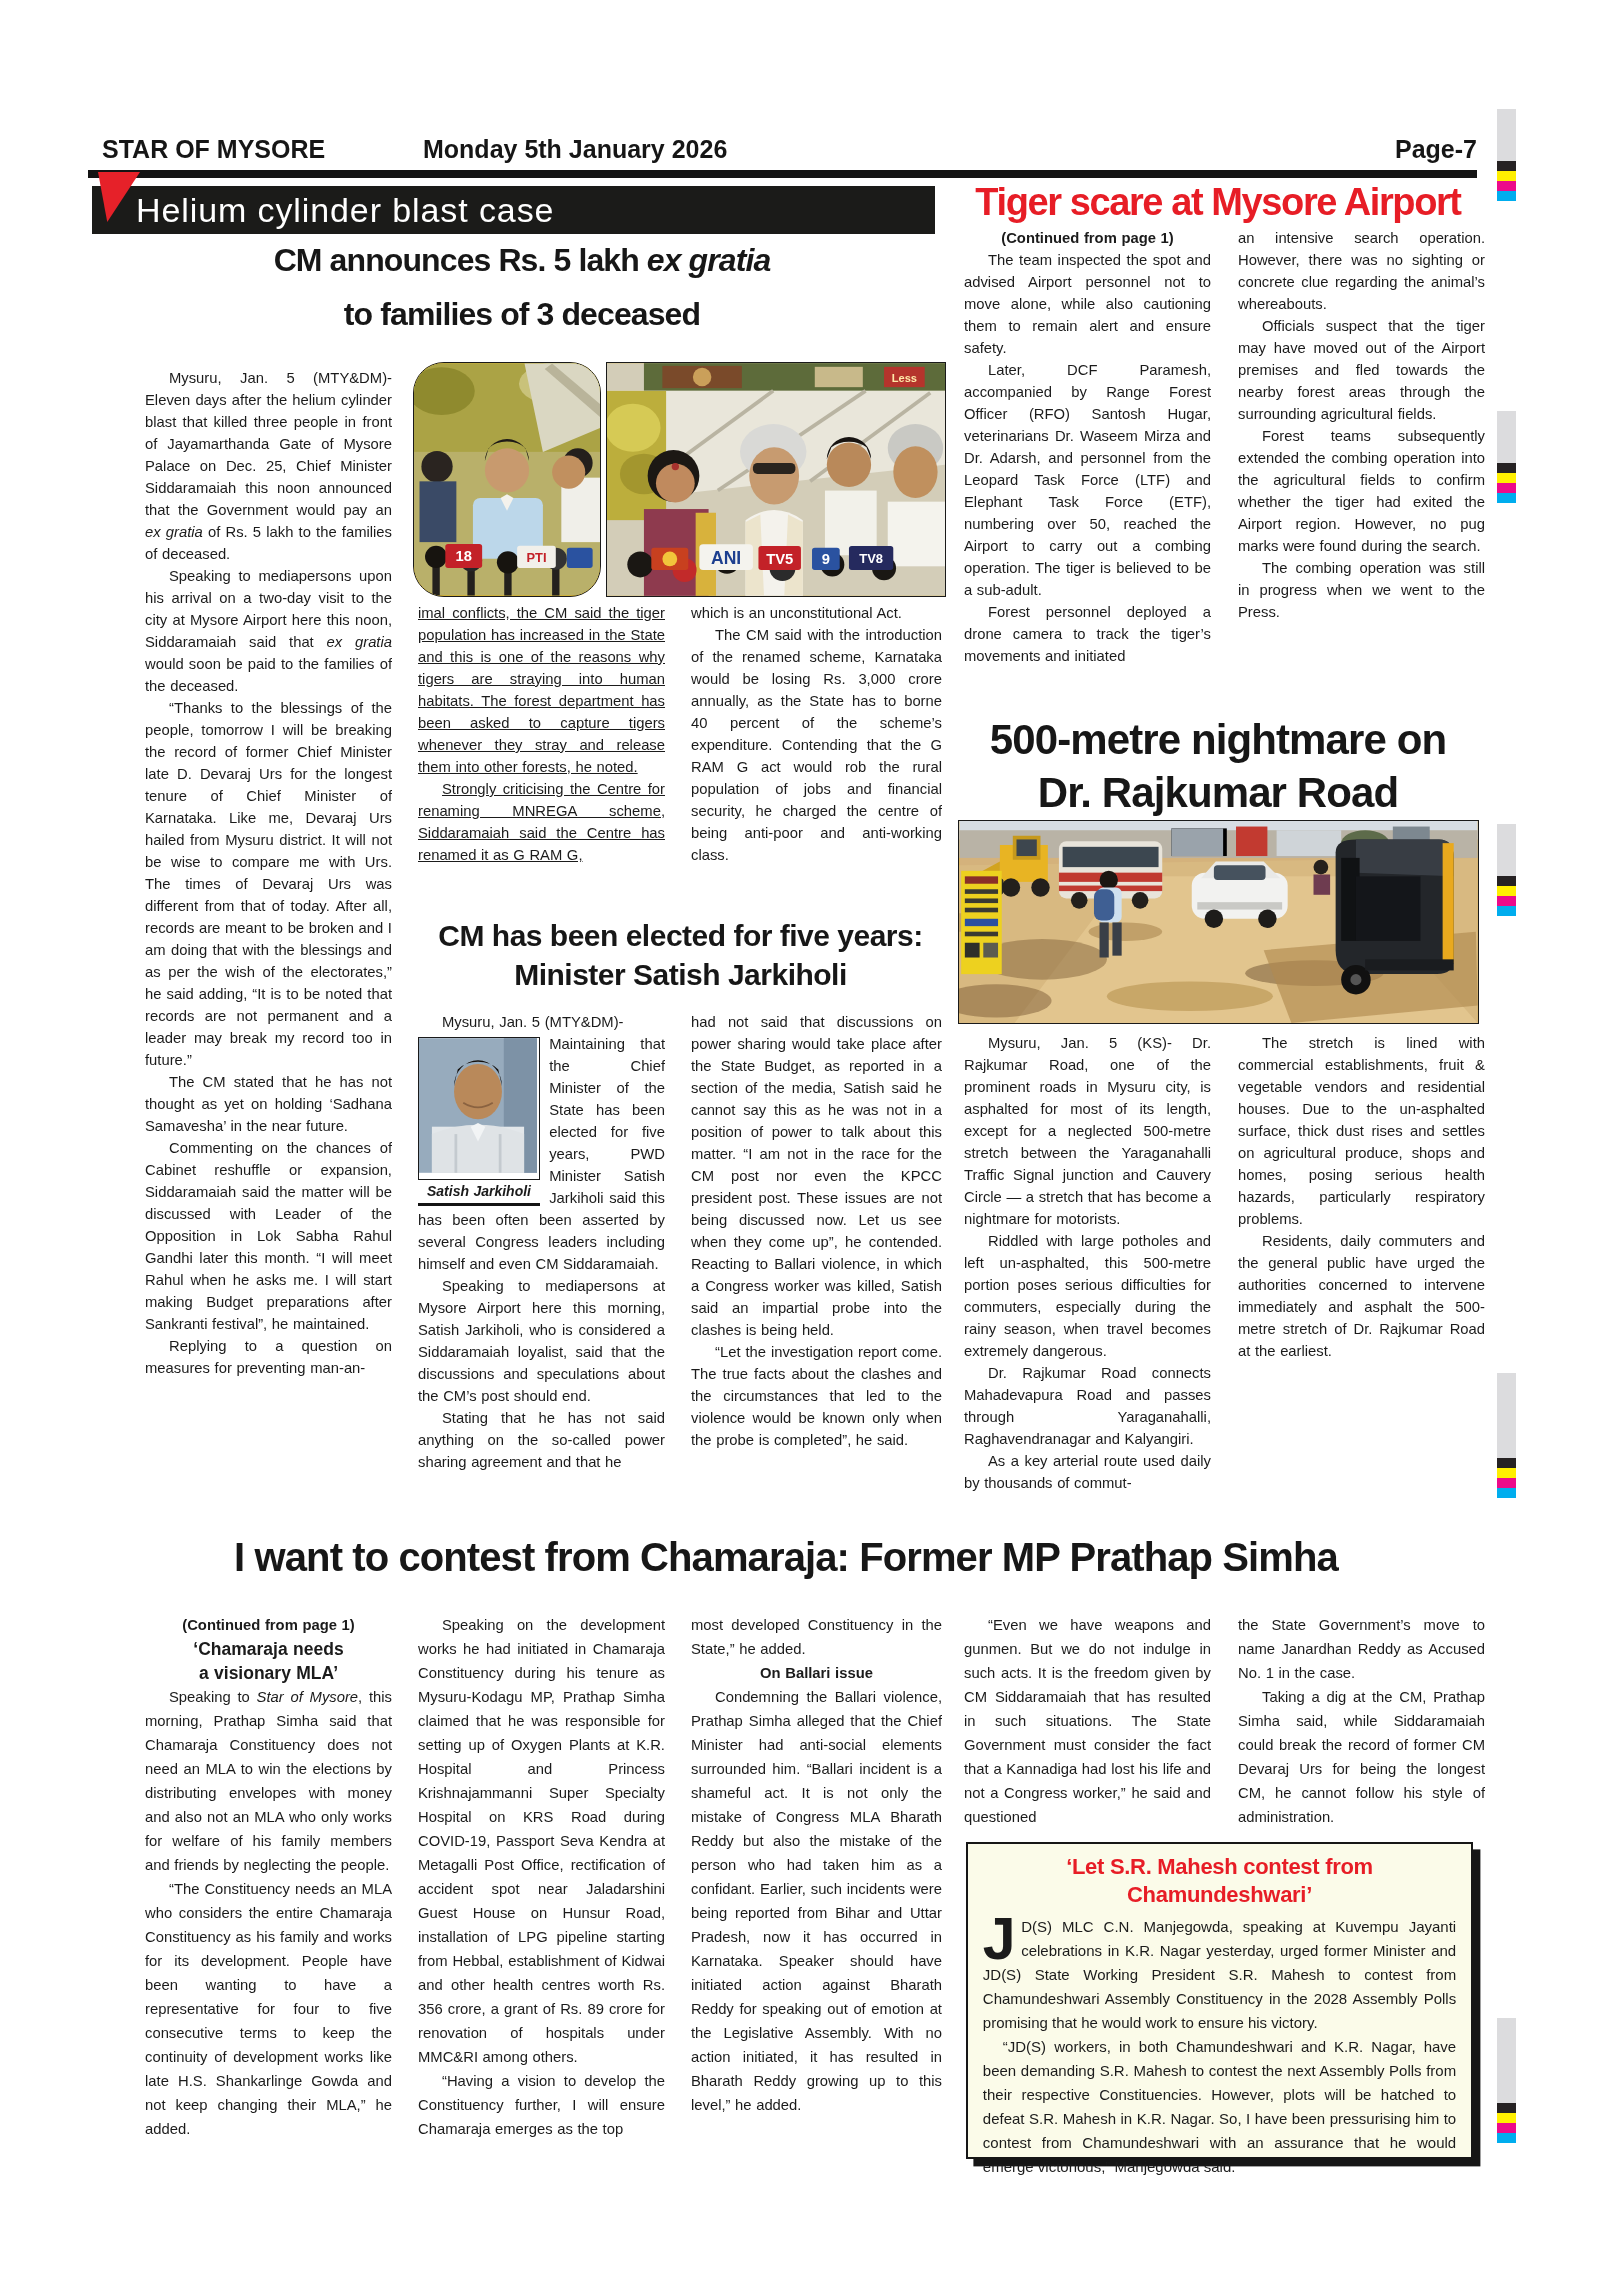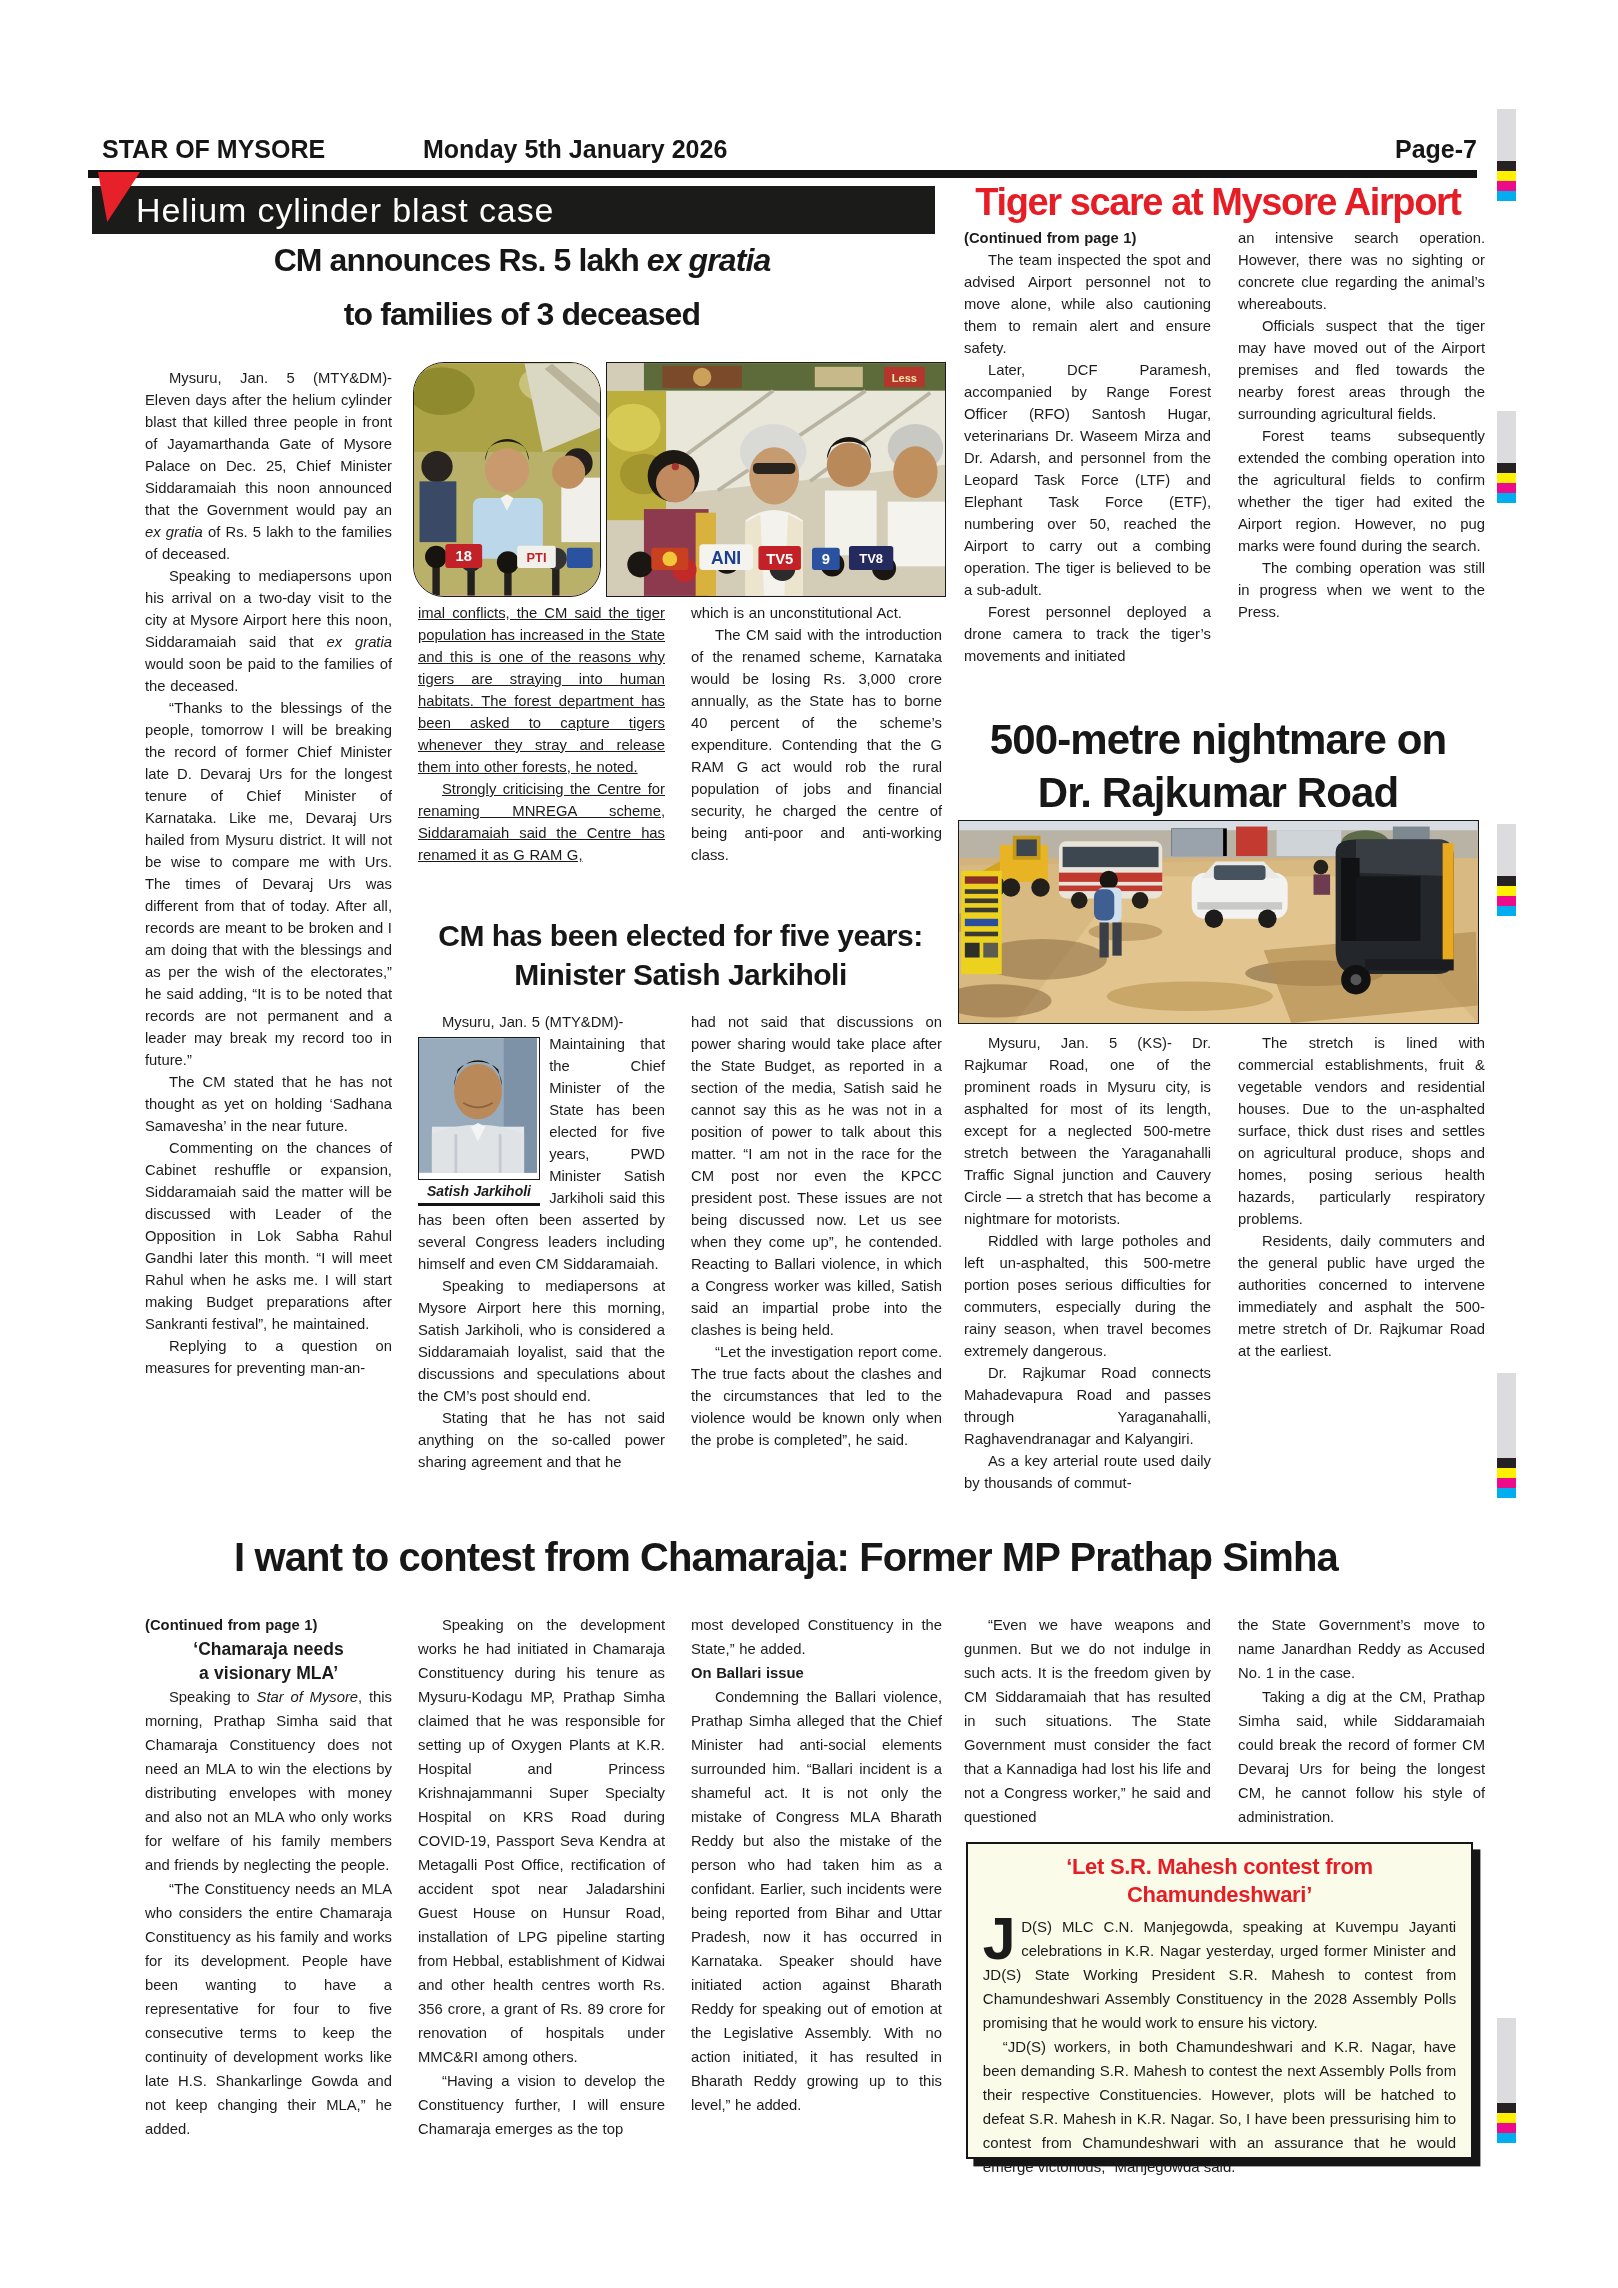--- a/index.html
+++ b/index.html
@@ -12,24 +12,24 @@
   
   .banner{background:#1b1b19;color:#fff;font-weight:normal;font-size:34px;line-height:48px;padding-left:44px;letter-spacing:0.9px;}
   .flag{width:42px;height:50px;background:#e62129;clip-path:polygon(0 0,100% 0,22% 100%);}
   
   .hl{font-weight:bold;text-align:center;color:#171717;}
   .hl-red{color:#e71d26;}
   
   .col{position:absolute;text-align:justify;font-size:14.8px;line-height:22px;overflow:hidden;word-spacing:0.5px;}
   .col p{margin:0;text-indent:24px;}
   .col p.ni{text-indent:0;}
-  .col p.cb{text-indent:0;font-weight:bold;}
+  .col p.cb{text-indent:0;text-align:center;font-weight:bold;}
   .col p.cbl{text-indent:0;text-align:center;font-weight:bold;font-size:17.5px;line-height:24px;}
   .col.lh26{line-height:24px;}
-  .photo-frame{position:absolute;border:1.8px solid #1a1a1a;background:#f9a8d4;overflow:hidden;}
+  .photo-frame{position:absolute;border:1.8px solid #1a1a1a;background:#eab308;overflow:hidden;}
   .photo-frame svg{display:block;}
   
   .sj-fig{float:left;width:122px;margin:3.7px 9.2px 1.8px 0;}
   .sj-fig .frame{border:1.8px solid #1a1a1a;}
   .sj-cap{font-weight:bold;font-style:italic;font-size:14px;text-align:center;line-height:22px;text-indent:0;}
   .sj-rule{height:3.7px;background:#141414;margin-top:0.9px;}
   
   .mbox{position:absolute;background:#fbfbe9;border:2.8px solid #161616;box-shadow:7.4px 7.4px 0 0 #161616;padding:7.4px 14.8px 7.4px 14.8px;box-sizing:border-box;}
   .mbox h2{margin:1.8px 0 5.5px 0;font-size:22px;line-height:28px;text-align:center;color:#e71d26;letter-spacing:-0.3px;}
   .mbox .body{font-size:15px;line-height:24px;text-align:justify;}

